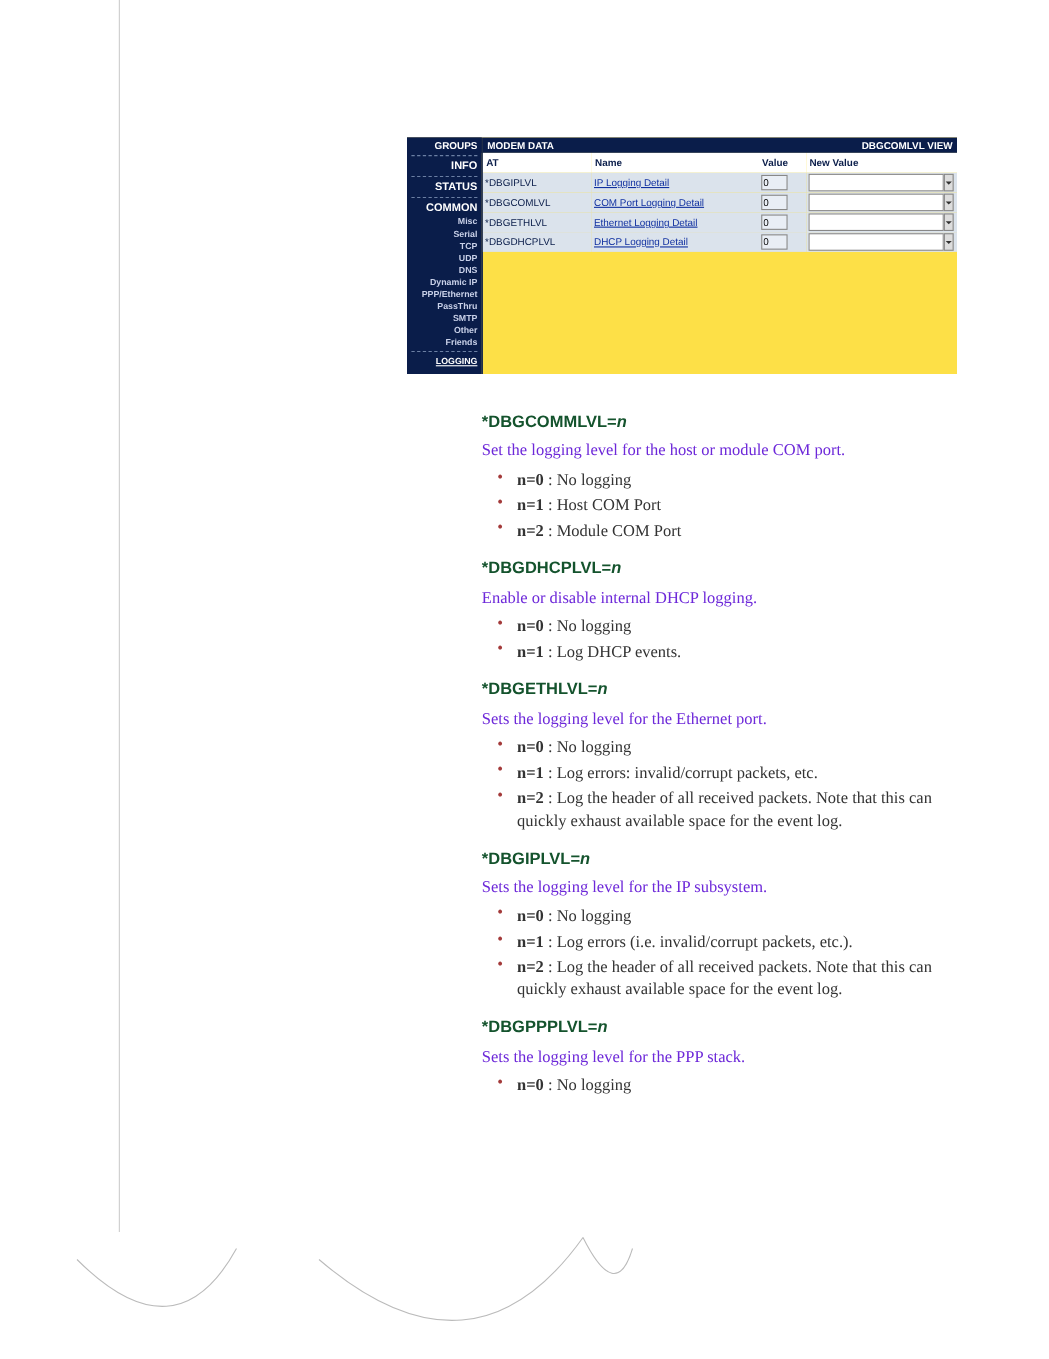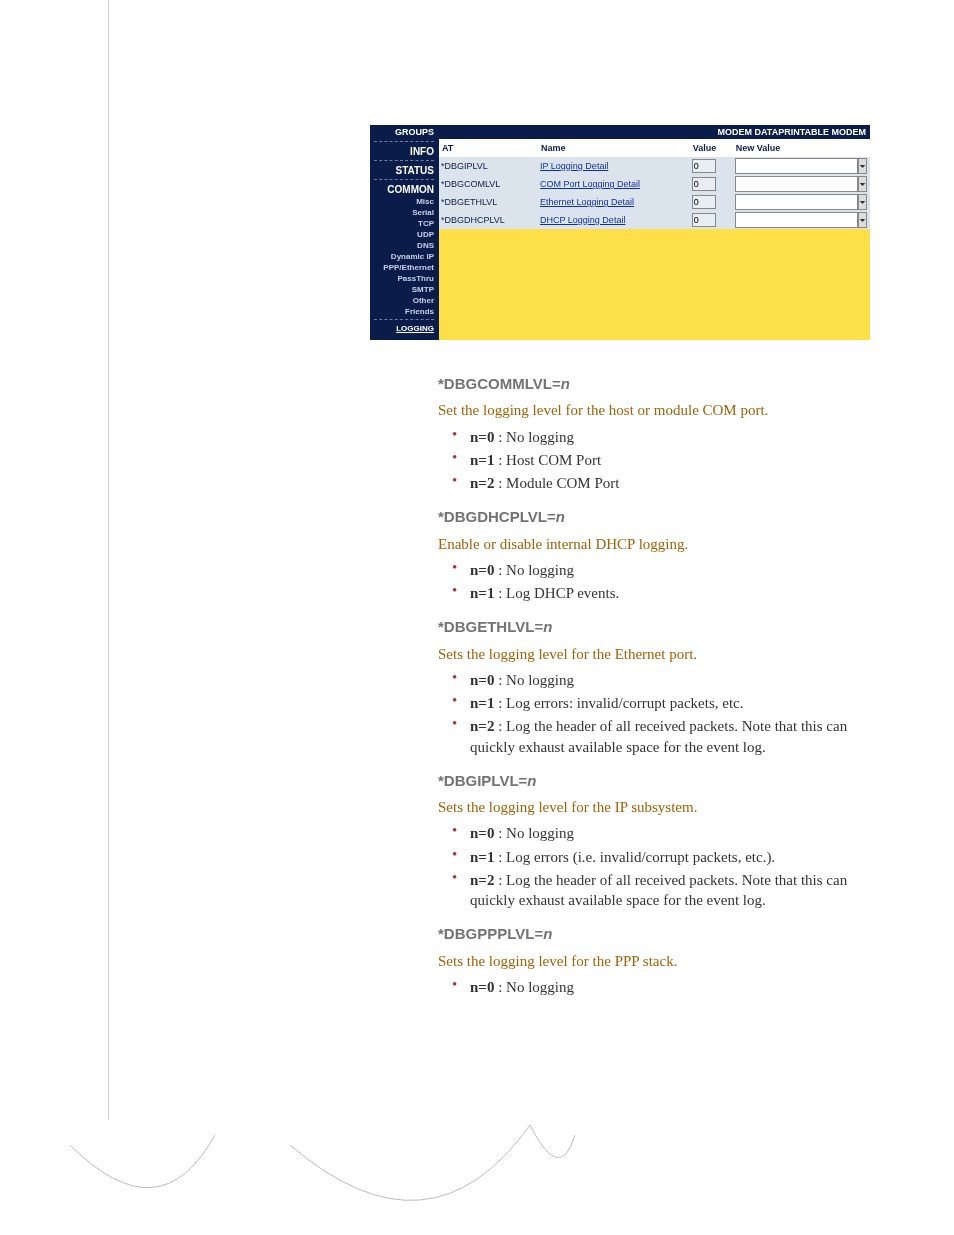--- a/index.html
+++ b/index.html
@@ -69,21 +69,21 @@
     text-decoration: underline;
   }
   .main {
     flex: 1;
     border-left: 1px solid #0a1d4a;
   }
   .banner {
     background: #0a1d4a;
     color: #fff;
     display: flex;
-    justify-content: flex-end;
+    justify-content: space-between;
     font-size: 9px;
     font-weight: bold;
     padding: 2px 4px;
   }
   .tbl {
     width: 100%;
     border-collapse: collapse;
     font-size: 9px;
   }
   .tbl th {
@@ -135,27 +135,27 @@
     position: absolute;
     left: 438px;
     top: 360px;
     width: 430px;
     font-size: 15px;
     line-height: 1.35;
   }
   .cmd {
     font-family: Arial, Helvetica, sans-serif;
     font-weight: bold;
-    color: #737373;
+    color: #14532d;
     font-size: 15px;
     margin: 14px 0 6px 0;
   }
   .cmd .it { font-style: italic; }
   .desc {
-    color: #a16207;
+    color: #6d28d9;
     margin: 4px 0 6px 0;
   }
   ul.opts {
     margin: 2px 0 6px 0;
     padding: 0 0 0 26px;
     list-style: none;
   }
   ul.opts li {
     position: relative;
     padding-left: 6px;
@@ -208,21 +208,21 @@
             <div class="item">SMTP</div>
             <div class="item">Other</div>
             <div class="item">Friends</div>
             <div class="sep"></div>
             <div class="item active">LOGGING</div>
           </div>
       </div>
       <div class="main">
         <div class="banner">
           <span>MODEM DATA</span>
-          <span>PRINTABLE MODEM</span>
+          <span>DBGCOMLVL VIEW</span>
         </div>
         <table class="tbl">
           <thead>
             <tr>
               <th>AT</th>
               <th>Name</th>
               <th>Value</th>
               <th>New Value</th>
             </tr>
           </thead>

